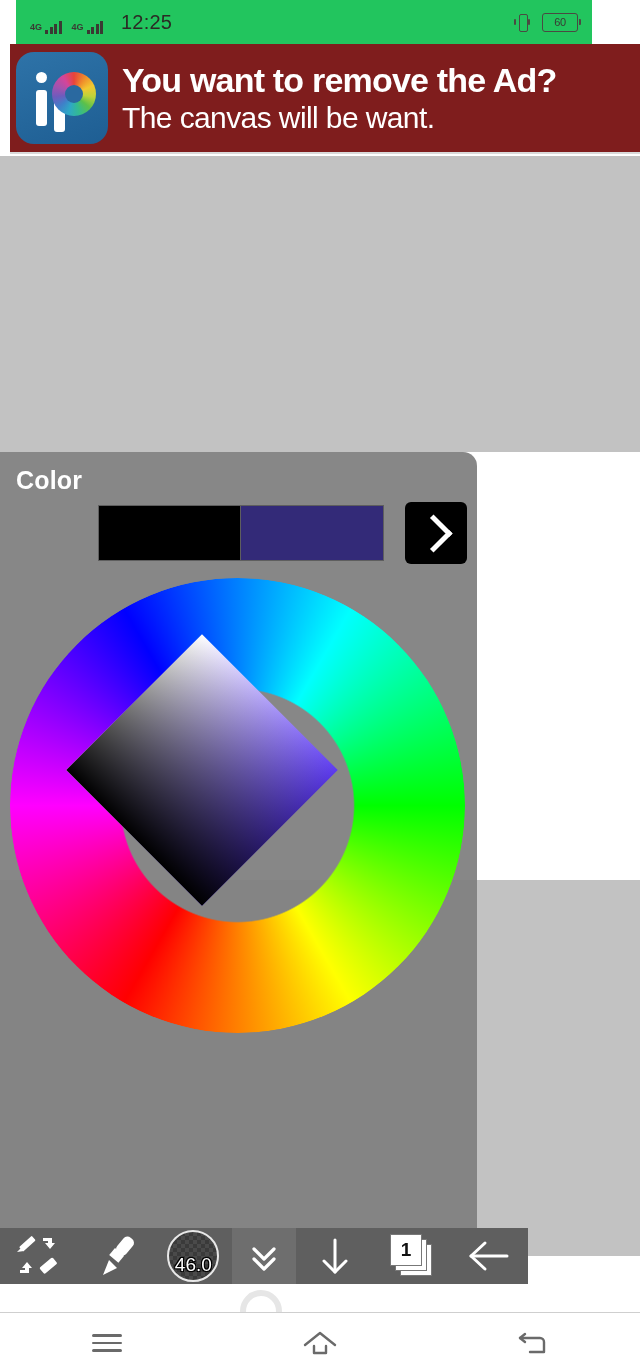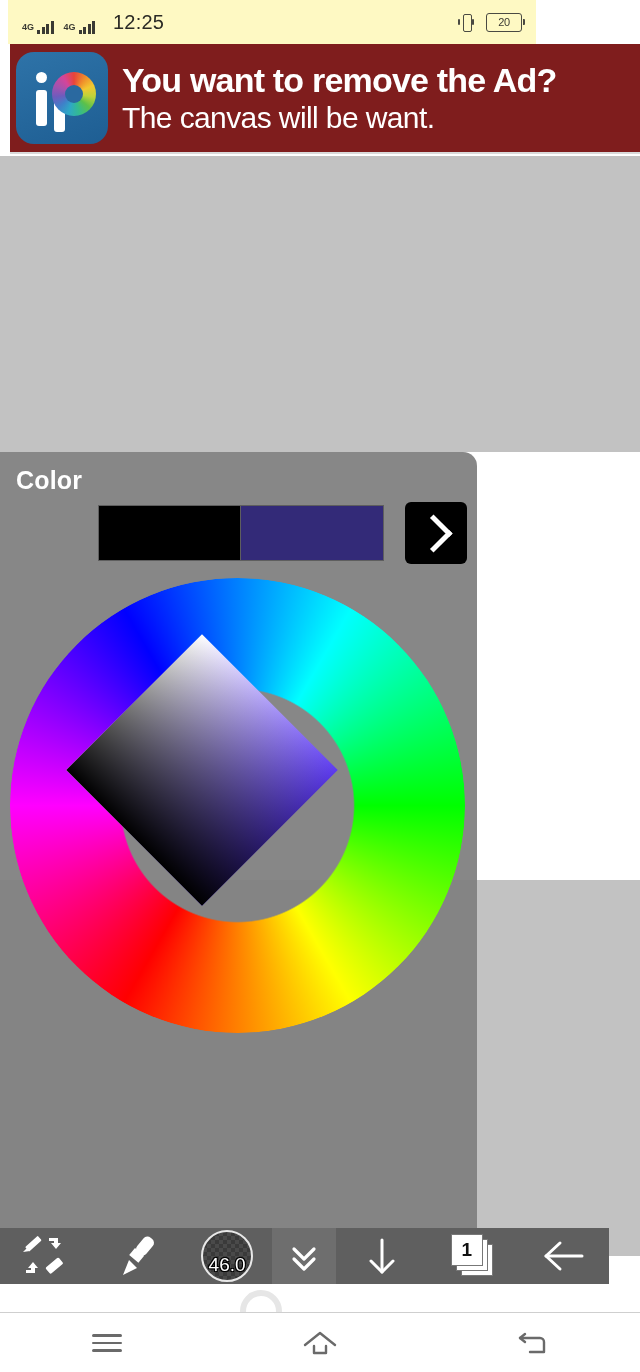--- a/index.html
+++ b/index.html
@@ -12,23 +12,23 @@
     height: 1372px;
     position: relative;
     overflow: hidden;
     font-family: "Liberation Sans", sans-serif;
     -webkit-font-smoothing: antialiased;
   }
 
   
   .statusbar {
     position: absolute;
-    left: 8px; top: 0;
-    width: 528px; height: 44px;
-    background: #fef9c3;
+    left: 16px; top: 0;
+    width: 576px; height: 44px;
+    background: #22c55e;
     display: flex;
     align-items: center;
     box-sizing: border-box;
     padding: 0 14px;
   }
   .sb-left { display: flex; align-items: flex-end; gap: 10px; }
   .signal { display: flex; align-items: flex-end; gap: 2px; position: relative; }
   .signal .g4 {
     font-size: 9px; color: #3a3a33; font-weight: bold;
     line-height: 8px; margin-right: 1px; align-self: flex-start; margin-top:2px;
@@ -176,21 +176,21 @@
       linear-gradient(to right, #ffffff 0%, #5d3bf0 100%);
   }
   .marker {
     position:absolute; width:42px; height:42px; border-radius:50%;
     border:6px solid #e6e6e6; box-sizing:border-box;
   }
   .marker.sv { left:240px; top:838px; }
 
   
   .toolbar {
-    position:absolute; left:0; top:1228px; width:609px; height:56px;
+    position:absolute; left:0; top:1228px; width:528px; height:56px;
     background:#5f5f5f; display:flex; align-items:center;
   }
   .tb-item {
     flex:1 1 0; height:56px; display:flex; align-items:center; justify-content:center;
     position:relative;
   }
   .tb-item.active { background:#6e6e6e; flex:0 0 64px; }
   .sizecircle {
     width:52px; height:52px; border-radius:50%;
     border:2px solid #e8e8e8; box-sizing:border-box;
@@ -251,21 +251,21 @@
     </div>
     <span class="sb-time">12:25</span>
   </div>
   <div class="sb-right">
     <span class="vibrate-ic">
       <span class="w1"></span>
         <span class="body"></span>
         <span class="w2"></span>
     </span>
     <span class="battery">
-      <span>20</span>
+      <span>60</span>
     </span>
   </div>
 </div>
 
 <div class="ad">
   <div class="ad-logo">
     <span class="i-dot"></span>
       <span class="i-stem"></span>
     <span class="p-stem"></span>
       <span class="wheel"></span>

